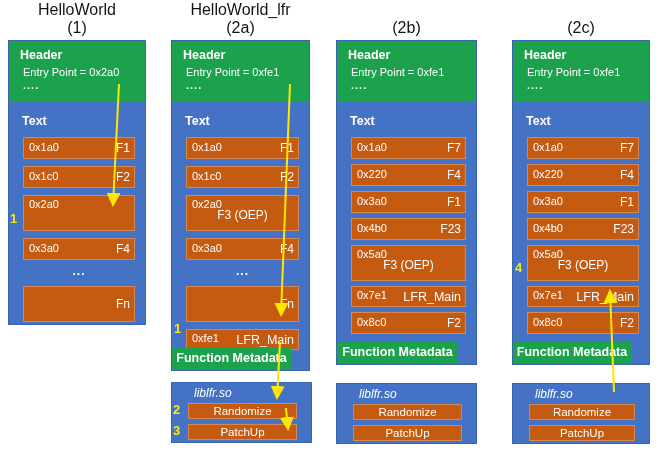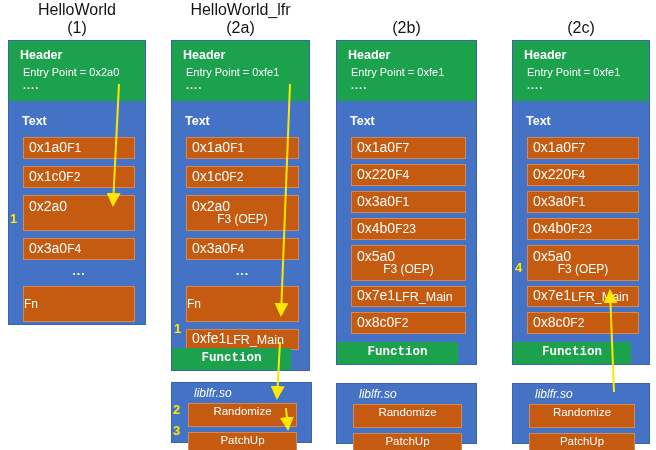--- a/index.html
+++ b/index.html
@@ -14,37 +14,37 @@
   .hdr { background:var(--green); height:60px; padding:7px 0 0 11px; color:#fff; }
   .h-title { font-weight:bold; font-size:12.5px; }
   .h-entry { font-size:11px; margin:4px 0 0 3px; }
   .h-dots  { font-size:11px; margin:1px 0 0 3px; font-weight:bold; letter-spacing:1px; }
 
   .text-label { color:#fff; font-weight:bold; font-size:12.5px; margin:13px 0 0 13px; height:15px; }
   .rows { margin:8px 10px 0 14px; }
   .row { background:var(--orange); border:1px solid rgba(255,255,255,0.28); height:22px;
          margin-bottom:7px; display:flex; align-items:center; color:#fff; }
   .rows.tight .row { margin-bottom:5px; }
-  .row .addr { font-size:14px; margin:0 0 3px 5px; white-space:nowrap; }
-  .row .fname { flex:1; text-align:left; font-size:12px; padding-right:4px; white-space:nowrap; }
+  .row .addr { font-size:11px; margin:0 0 3px 5px; white-space:nowrap; }
+  .row .fname { flex:1; text-align:right; font-size:12px; padding-right:4px; white-space:nowrap; }
   .row.tall { height:36px; display:block; }
   .row.tall .addr { display:block; margin:2px 0 0 5px; }
   .row.tall .fname-line { text-align:center; font-size:12px; margin-top:-2px; color:#fff; }
   .row.lfr { height:21px; }
   .row.lfr .fname { font-size:12.5px; }
   .row.noaddr { height:36px; }
   .dots-row { color:#fff; text-align:center; font-weight:bold; font-size:12px; height:12px;
               line-height:9px; margin-bottom:7px; letter-spacing:1px; }
 
   .fm-bar { position:absolute; left:0; right:18px; bottom:0; height:22px; background:var(--green);
-            color:#fff; font-weight:bold; font-size:12.5px; text-align:center; line-height:21px;font-family:Liberation Mono, monospace; }
+            color:#fff; font-weight:bold; font-size:12.5px; text-align:center; line-height:21px; }
 
   .lib { position:absolute; background:var(--blue); border:1px solid #3a64ad; padding-top:3px; }
   .lib-title { color:#fff; font-size:12px; margin-left:22px; height:15px; margin-bottom:2px;font-style:italic; }
-  .lib-row { background:var(--orange); border:1px solid rgba(255,255,255,0.28); height:24px;
+  .lib-row { background:var(--orange); border:1px solid rgba(255,255,255,0.28); height:16px;
              margin:0 14px 5px 16px; color:#fff; text-align:center; font-size:11.5px; line-height:14px; }
 
   .marker { position:absolute; color:var(--yellow); font-weight:bold; font-size:13px; line-height:14px; }
 
   svg.overlay { position:absolute; left:0; top:0; width:656px; height:450px; pointer-events:none; }
   .arrow { stroke:var(--yellow); stroke-width:2; fill:none; }
   marker path { fill:var(--yellow); }
 </style>
 </head>
 <body>

